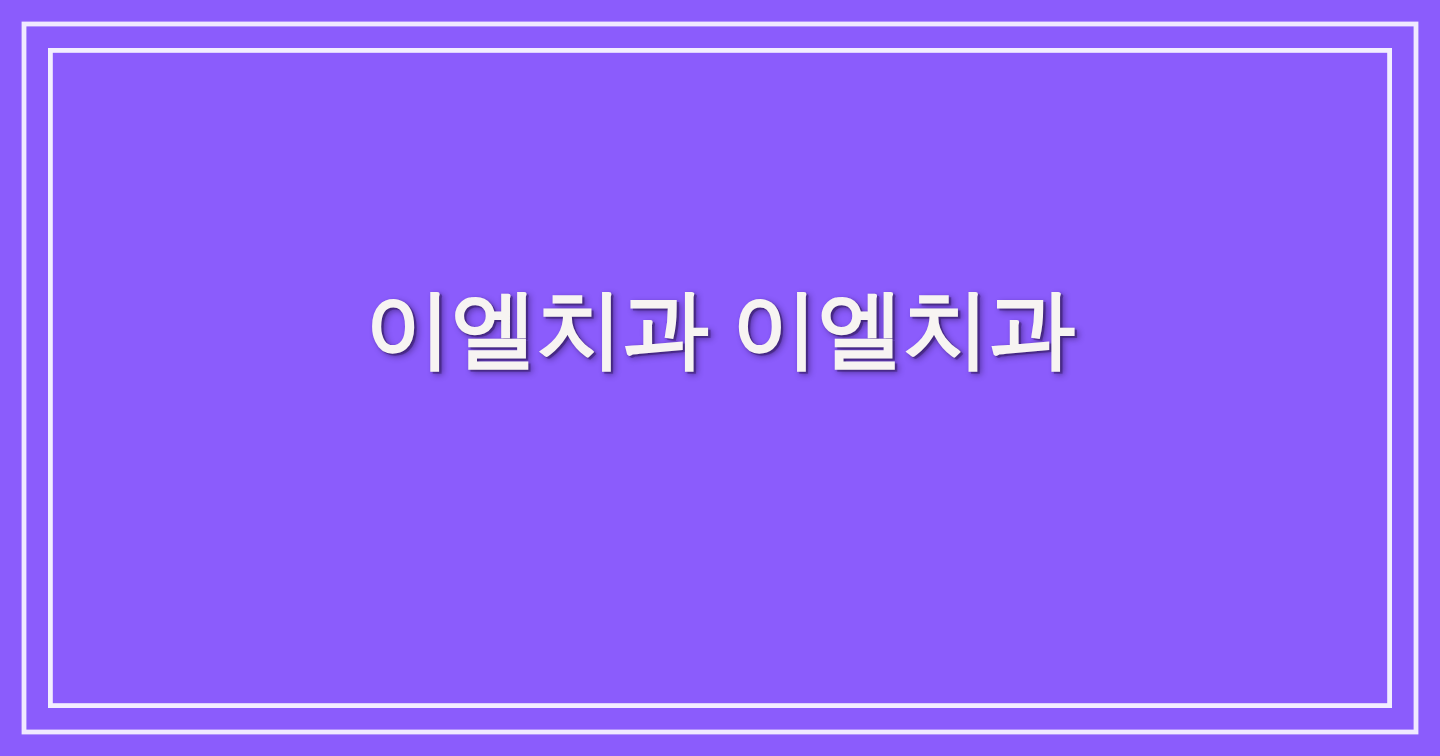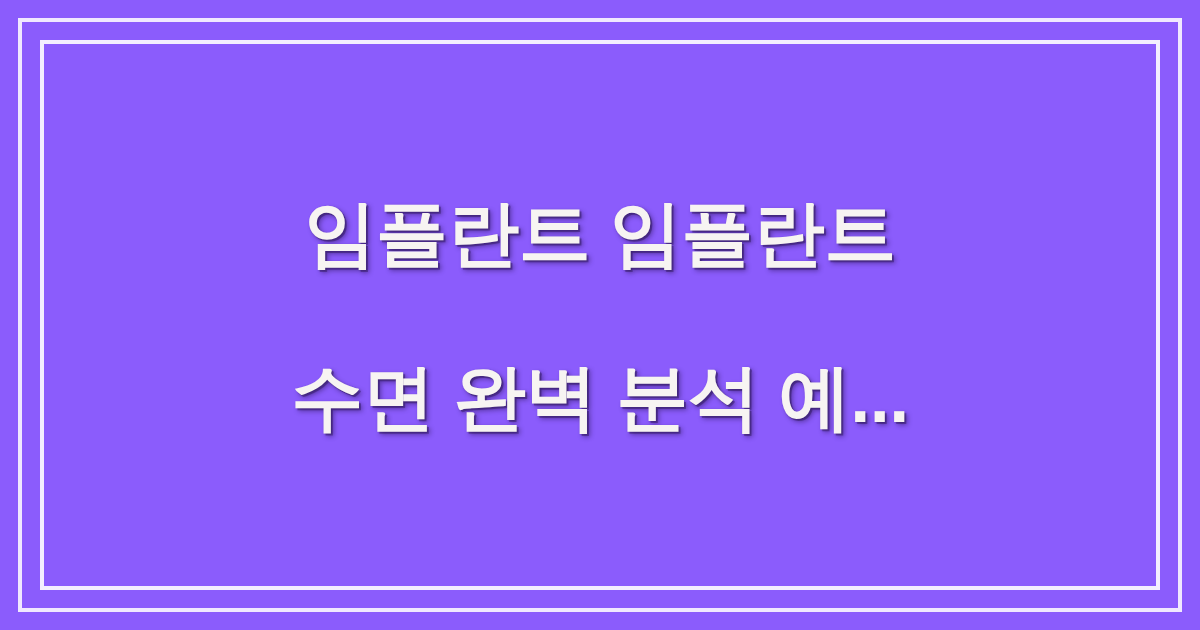--- a/index.html
+++ b/index.html
@@ -84,19 +84,18 @@
 </head>
 <body>
 
 <div class="og-card">
 
   <div class="frame frame-outer"></div>
   <div class="frame frame-inner"></div>
 
   <div class="title-wrap">
     <h1 class="og-title">
-      <span>임플란트 임플란트</span><br>
+      <span>이엘치과 이엘치과</span><br>
       <br>
-      <span>수면 완벽 분석 예...</span>
     </h1>
   </div>
 
 </div>
 
 </body></html>

